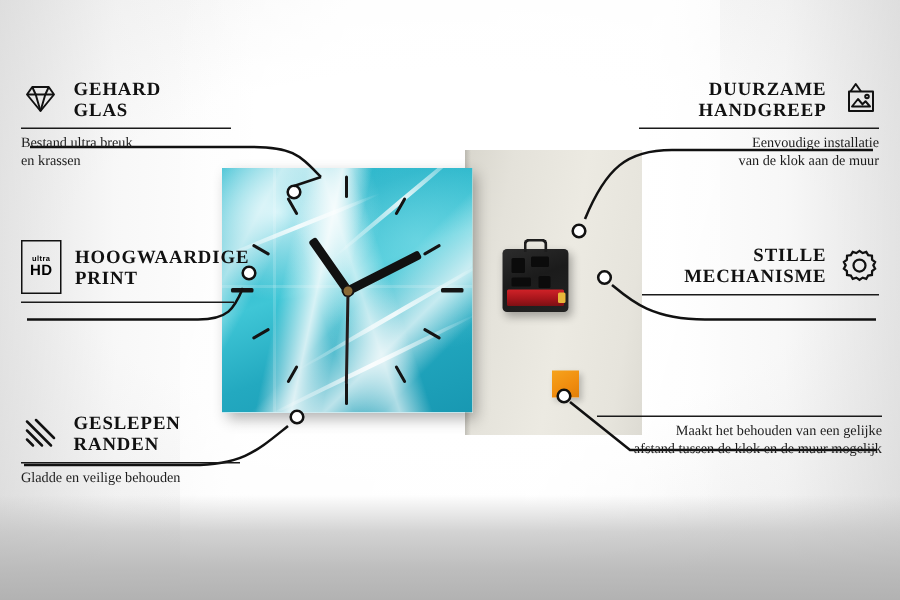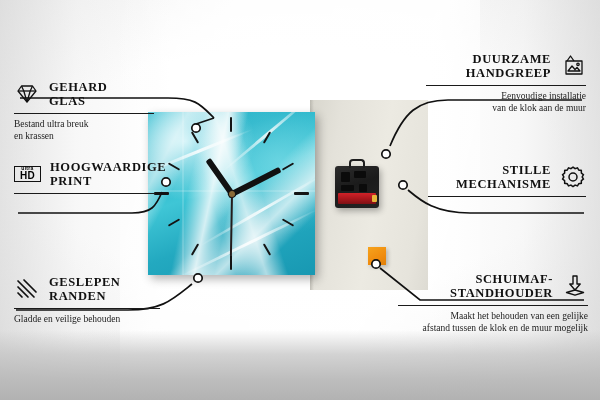--- a/index.html
+++ b/index.html
@@ -134,23 +134,23 @@
   .feature .desc {
     font-family:"Liberation Serif", serif;
     font-size:9.5px; line-height:12px; color:#1c1c1c; margin-top:4px;
     white-space:pre-line;
   }
   .feature.right .desc { text-align:right; }
   .ic { width:26px; height:26px; flex:0 0 26px; display:block; }
   .ic svg { display:block; width:26px; height:26px; }
 
   .hd-badge {
-    width:27px; height:16px; flex:0 0 27px;
+    width:27px; height:36px; flex:0 0 27px;
     border:1.6px solid #111; display:flex; flex-direction:column;
-    align-items:center; justify-content:flex-end; line-height:1;
+    align-items:center; justify-content:center; line-height:1;
   }
   .hd-badge .u { font-family:"Liberation Sans", sans-serif; font-size:5px; font-weight:700; letter-spacing:.3px; }
   .hd-badge .h { font-family:"Liberation Sans", sans-serif; font-size:10px; font-weight:700; letter-spacing:.3px; }
 </style>
 </head>
 <body>
 
 <div id="stage">
 
   <div class="bg-base"></div>
@@ -224,21 +224,21 @@
       <circle cx="386" cy="154" r="4.2" fill="#fff" stroke="#111" stroke-width="1.7"></circle>
 
       <path d="M584 213 H470 C434 213 420 200 408 190"></path>
       <circle cx="403" cy="185" r="4.2" fill="#fff" stroke="#111" stroke-width="1.7"></circle>
 
       <path d="M380 268 L420 300 H584"></path>
       <circle cx="376" cy="264" r="4.2" fill="#fff" stroke="#111" stroke-width="1.7"></circle>
     </g>
   </svg>
 
-  <div class="feature left" style="left:14px; top:52px; width:140px;margin-top:28px;">
+  <div class="feature left" style="left:14px; top:52px; width:140px;">
     <div class="head">
       <span class="ic">
         <svg viewBox="0 0 26 26">
             <g fill="none" stroke="#111" stroke-width="1.3" stroke-linejoin="round">
           <path d="M4 10 L13 21 L22 10 L18.5 5 L7.5 5 Z"></path>
           <path d="M4 10 H22"></path>
               <path d="M7.5 5 L9.8 10 L13 21"></path>
               <path d="M18.5 5 L16.2 10 L13 21"></path>
         </g>
           </svg>
@@ -322,32 +322,18 @@
           <path d="M13 3.2 l2.1 1.5 2.4-.8 1.3 2.2 2.5.4 .1 2.6 2 1.6 -1.2 2.2 1.2 2.2 -2 1.6 -.1 2.6 -2.5 .4 -1.3 2.2 -2.4-.8 -2.1 1.5 -2.1-1.5 -2.4 .8 -1.3-2.2 -2.5-.4 -.1-2.6 -2-1.6 1.2-2.2 -1.2-2.2 2-1.6 .1-2.6 2.5-.4 1.3-2.2 2.4 .8 Z"></path>
           <circle cx="13" cy="13" r="4"></circle>
         </g>
           </svg>
       </span>
     </div>
     <div class="rule"></div>
   </div>
 
   <div class="feature right" style="right:12px; top:272px; width:190px;">
-    <div class="head">
-      <span class="titles">
-        <span>SCHUIMAF-</span><br>
-        <span>STANDHOUDER</span>
-      </span>
-      <span class="ic">
-        <svg viewBox="0 0 26 26">
-            <g fill="none" stroke="#111" stroke-width="1.4" stroke-linejoin="round">
-          <path d="M11 3 h4 v8 h3.2 L13 17 L7.8 11 H11 Z"></path>
-          <path d="M4.5 19.5 L13 17 L21.5 19.5 L13 22.2 Z"></path>
-        </g>
-          </svg>
-      </span>
-    </div>
     <div class="rule"></div>
     <div class="desc">Maakt het behouden van een gelijke
 afstand tussen de klok en de muur mogelijk</div>
   </div>
 
 </div>
 
 </body></html>

